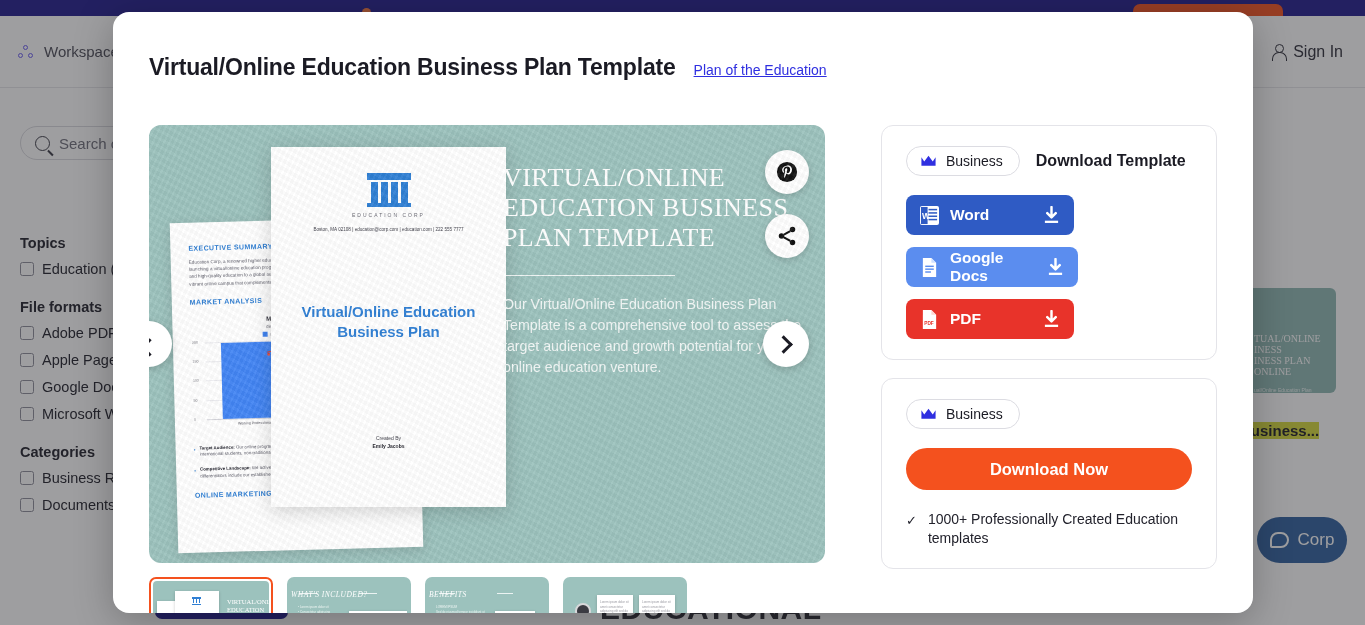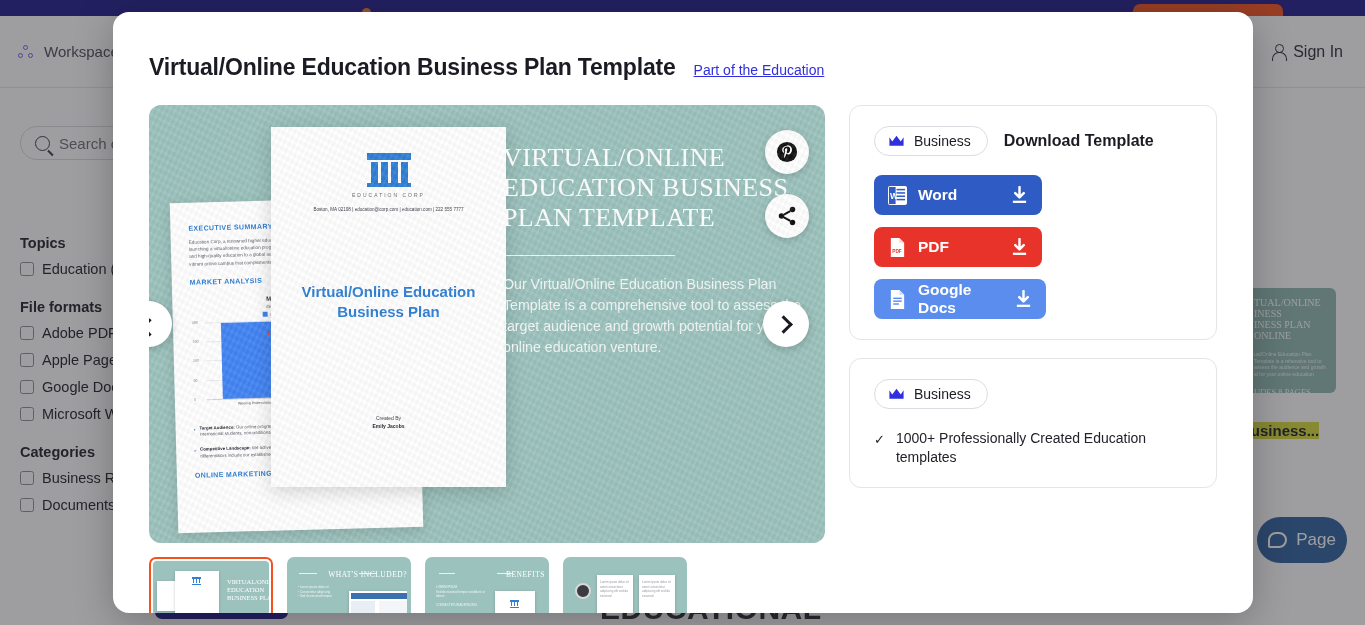--- a/index.html
+++ b/index.html
@@ -78,21 +78,21 @@
   }
   .hl { background: #d6d93a; }
   .bg-big-text {
     position: absolute; left: 600px; top: 592px; font-size: 30px; font-weight: bold;
     color: #2b2b33; letter-spacing: .5px; white-space: nowrap;
   }
   .bg-right-card {
     position: absolute; left: 1246px; top: 288px; width: 90px; height: 105px;
     background: #8fb8b3; border-radius: 6px; padding: 9px 8px; overflow: hidden;
   }
-  .brc-title { font-family: "Liberation Serif", serif; color: #fff; font-size: 10px; line-height: 11px; }
+  .brc-title { font-family: "Liberation Serif", serif; color: #fff; font-size: 10px; line-height: 11px; margin-top: 36px; }
   .brc-body { color: #eef5f3; font-size: 5px; line-height: 6.5px; margin-top: 10px; }
   .brc-pages { font-family: "Liberation Serif", serif; color: #fff; font-size: 8.5px; margin-top: 10px; }
   .bg-right-label {
     position: absolute; left: 1240px; top: 422px; font-size: 15px; font-weight: bold; color: #1b1b24; white-space: nowrap;
   }
   .bg-chat {
     position: absolute; right: 18px; bottom: 62px; width: 90px; height: 46px;
     background: #2e5f9e; border-radius: 24px; color: #fff; font-size: 17px;
     display: flex; align-items: center; justify-content: center; gap: 9px;
   }
@@ -103,21 +103,21 @@
   
   .scrim { position: absolute; inset: 0; background: rgba(40,40,45,.45); }
 
   
   .modal {
     position: absolute; left: 113px; top: 12px; width: 1140px; height: 601px;
     background: #fff; border-radius: 16px; overflow: hidden;
     box-shadow: 0 8px 38px rgba(0,0,0,.25);
     display: flex; flex-direction: column;
   }
-  .modal-inner { padding: 42px 36px 0 36px; display:flex; flex-direction:column; height:100%; }
+  .modal-inner { padding: 42px 36px 0 36px; display:flex; flex-direction:column; height:100%;gap:20px; }
 
   .m-head { display: flex; align-items: baseline; gap: 18px; }
   .m-title { font-size: 23px; font-weight: bold; color: #1b1b24; letter-spacing: -.2px; }
   .m-sub { font-size: 14px; color: #2f2fe0; text-decoration: underline; }
 
   .m-body { display: flex; gap: 24px; margin-top: 24px; flex: 1; }
 
   
   .m-left { width: 676px; }
   .preview {
@@ -201,34 +201,34 @@
   .chev.r { transform: rotate(45deg) translate(-2px,2px); }
 
   
   .thumbs { display: flex; gap: 14px; margin-top: 14px; }
   .thumb {
     width: 124px; height: 62px; border-radius: 7px; overflow: hidden;
     background: #9cc2bd; position: relative; border: 2px solid transparent;
   }
   .thumb.active { border-color: #f4511e; background:#fff; }
   .th-inner { position:absolute; inset:2px; border-radius:4px; overflow:hidden; background:#9cc2bd; }
-  .th-serif { position:absolute; width:100%; text-align:right; font-family:"Liberation Serif", serif; color:#fff; font-size:7px; letter-spacing:.5px; }
+  .th-serif { position:absolute; width:100%; text-align:left; font-family:"Liberation Serif", serif; color:#fff; font-size:7px; letter-spacing:.5px;font-style:italic; }
   .th-line { position:absolute; height:1px; background:rgba(255,255,255,.8); top:12px; }
   .th-paper { position:absolute; background:#fff; box-shadow:0 1px 3px rgba(0,0,0,.2); }
   .th-txt { position:absolute; color:#eef5f3; font-size:3px; line-height:4.6px; }
   .th-num { position:absolute; color:#fff; font-family:"Liberation Serif", serif; font-size:9px; }
   .th-circle { position:absolute; width:16px; height:16px; border-radius:50%; background:#3b3b42; border:2px solid #d8d8da; }
   .th-logo { position:absolute; width:9px; height:8px; }
   .th-logo .t { position:absolute; left:0; top:0; width:9px; height:1.6px; background:#2f7fd4;}
   .th-logo .c { position:absolute; top:2.4px; width:1.5px; height:4px; background:#2f7fd4;}
   .th-logo .b { position:absolute; left:0; bottom:0; width:9px; height:1px; background:#2f7fd4;}
 
   
   .m-right { width: 400px; display: flex; flex-direction: column; gap: 18px; }
-  .card { border: 1px solid #e4e4e9; border-radius: 12px; padding: 20px 24px; background:#fff; }
+  .card { border: 1px solid #e4e4e9; border-radius: 12px; padding: 20px 24px; background:#fff;margin-left:32px; }
 
   .biz-row { display: flex; align-items: center; gap: 16px; }
   .biz-pill {
     display:flex; align-items:center; gap:9px; border:1px solid #dcdce2; border-radius:18px;
     padding:6px 16px 6px 13px; font-size:14px; color:#1b1b24;
   }
   .crown { width: 17px; height: 13px; flex:none; }
   .dl-title { font-size: 16px; font-weight: bold; color:#1b1b24; }
 
   .dl-grid { display: flex; flex-wrap: wrap; gap: 12px; margin-top: 19px; }
@@ -344,32 +344,32 @@
       </div>
       <div class="brc-body">ual/Online Education Plan Template is a rehensive tool to assess the audience and growth al for your online education</div>
       <div class="brc-pages">UDES 8 PAGES</div>
     </div>
     <div class="bg-right-label">
       <span class="hl">Business...</span>
     </div>
 
     <div class="bg-chat">
       <span class="chat-bubble"></span>
-      <span>Page</span>
+      <span>Corp</span>
     </div>
   </div>
 
   <div class="scrim"></div>
 
   <div class="modal">
     <div class="modal-inner">
 
       <div class="m-head">
         <div class="m-title">Virtual/Online Education Business Plan Template</div>
-        <a class="m-sub" href="#">Part of the Education</a>
+        <a class="m-sub" href="#">Plan of the Education</a>
       </div>
 
       <div class="m-body">
 
         <div class="m-left">
           <div class="preview">
 
             <div class="doc-back">
               <div class="doc-h">EXECUTIVE SUMMARY</div>
               <div class="doc-p">Education Corp, a renowned higher education institution, is embracing the future of education by launching a virtual/online education program. This innovative business plan aims to deliver accessible and high-quality education to a global audience through virtual learning platforms. We aim to create a vibrant online campus that complements our existing offerings.</div>
@@ -545,59 +545,60 @@
                   <rect x="9" y="11" width="9" height="1.6" fill="#2f5bc4"></rect>
                   <rect x="9" y="14.5" width="9" height="1.6" fill="#2f5bc4"></rect>
                 </svg>
                 <span class="lbl">Word</span>
                 <svg class="dl-arrow" viewBox="0 0 18 20">
                   <path d="M9 1v9M4.5 7.5L9 12l4.5-4.5" stroke="#fff" stroke-width="2.6" fill="none" stroke-linecap="round" stroke-linejoin="round"></path>
                   <rect x="2" y="15.5" width="14" height="2.4" fill="#fff"></rect>
                 </svg>
               </div>
 
-              <div class="dl-btn dl-pdf">
-                <svg class="file-ico" viewBox="0 0 20 22">
-                  <path d="M3 1h9l5 5v15H3z" fill="#fff"></path>
-                  <path d="M12 1l5 5h-5z" fill="#ffd4d1"></path>
-                  <text x="4.5" y="17" font-size="5" font-family="Liberation Sans" fill="#e8332a" font-weight="bold">PDF</text>
-                </svg>
-                <span class="lbl">PDF</span>
-                <svg class="dl-arrow" viewBox="0 0 18 20">
-                  <path d="M9 1v9M4.5 7.5L9 12l4.5-4.5" stroke="#fff" stroke-width="2.6" fill="none" stroke-linecap="round" stroke-linejoin="round"></path>
-                  <rect x="2" y="15.5" width="14" height="2.4" fill="#fff"></rect>
-                </svg>
-              </div>
-
               <div class="dl-btn dl-gdocs">
                 <svg class="file-ico" viewBox="0 0 20 22">
                   <path d="M3 1h9l5 5v15H3z" fill="#fff"></path>
                   <path d="M12 1l5 5h-5z" fill="#cfe0ff"></path>
                   <rect x="5.5" y="9" width="9" height="1.5" fill="#5b8def"></rect>
                   <rect x="5.5" y="12" width="9" height="1.5" fill="#5b8def"></rect>
                   <rect x="5.5" y="15" width="6" height="1.5" fill="#5b8def"></rect>
                 </svg>
                 <span class="lbl">Google Docs</span>
                 <svg class="dl-arrow" viewBox="0 0 18 20">
                   <path d="M9 1v9M4.5 7.5L9 12l4.5-4.5" stroke="#fff" stroke-width="2.6" fill="none" stroke-linecap="round" stroke-linejoin="round"></path>
                   <rect x="2" y="15.5" width="14" height="2.4" fill="#fff"></rect>
                 </svg>
               </div>
+
+              <div class="dl-btn dl-pdf">
+                <svg class="file-ico" viewBox="0 0 20 22">
+                  <path d="M3 1h9l5 5v15H3z" fill="#fff"></path>
+                  <path d="M12 1l5 5h-5z" fill="#ffd4d1"></path>
+                  <text x="4.5" y="17" font-size="5" font-family="Liberation Sans" fill="#e8332a" font-weight="bold">PDF</text>
+                </svg>
+                <span class="lbl">PDF</span>
+                <svg class="dl-arrow" viewBox="0 0 18 20">
+                  <path d="M9 1v9M4.5 7.5L9 12l4.5-4.5" stroke="#fff" stroke-width="2.6" fill="none" stroke-linecap="round" stroke-linejoin="round"></path>
+                  <rect x="2" y="15.5" width="14" height="2.4" fill="#fff"></rect>
+                </svg>
+              </div>
             </div>
           </div>
 
           <div class="card">
             <div class="biz-pill" style="display:inline-flex;">
               <svg class="crown" viewBox="0 0 24 18">
                 <path d="M2 3l4 6 6-8 6 8 4-6v12H2z" fill="#2f2fe0"></path>
               </svg>
               <span>Business</span>
             </div>
 
 
+            <button class="promo-btn">Download Now</button>
 
             <div class="feat-list">
               <div class="feat">
                   <span class="tick">✓</span>
                   <span>1000+ Professionally Created Education templates</span>
                 </div>
 
             </div>
           </div>
 

